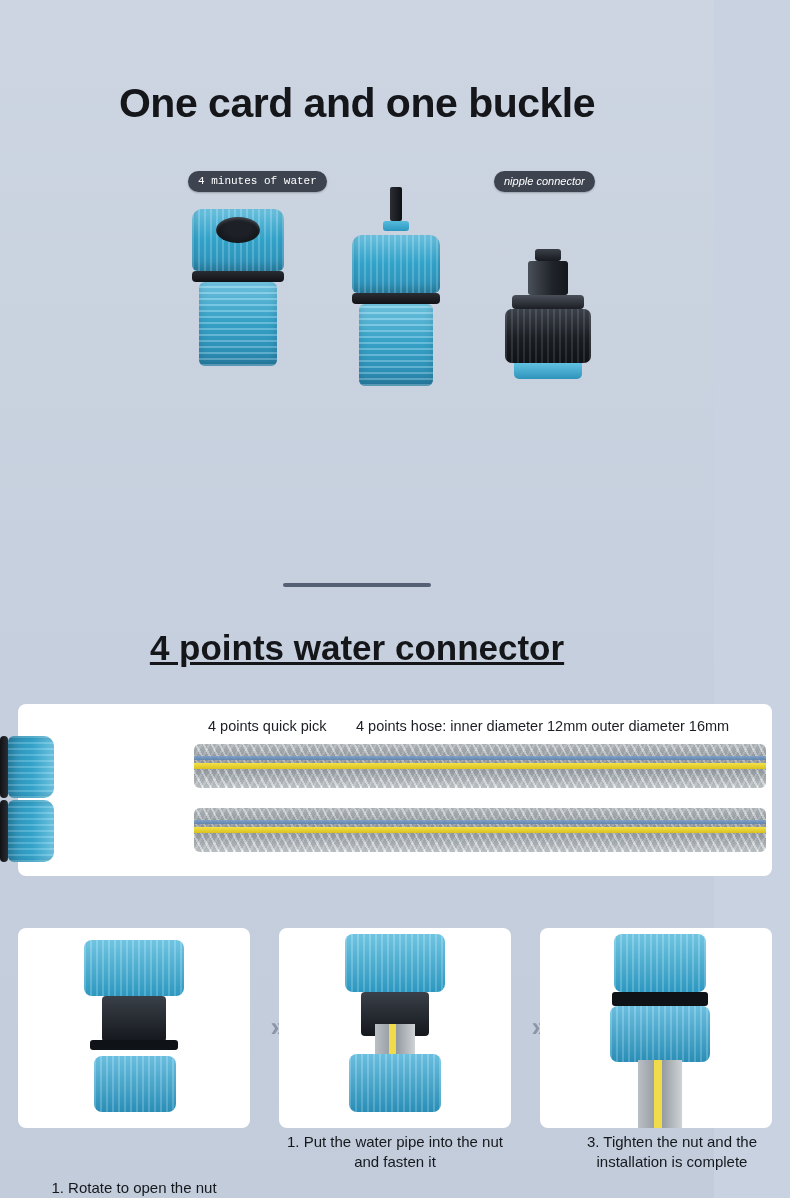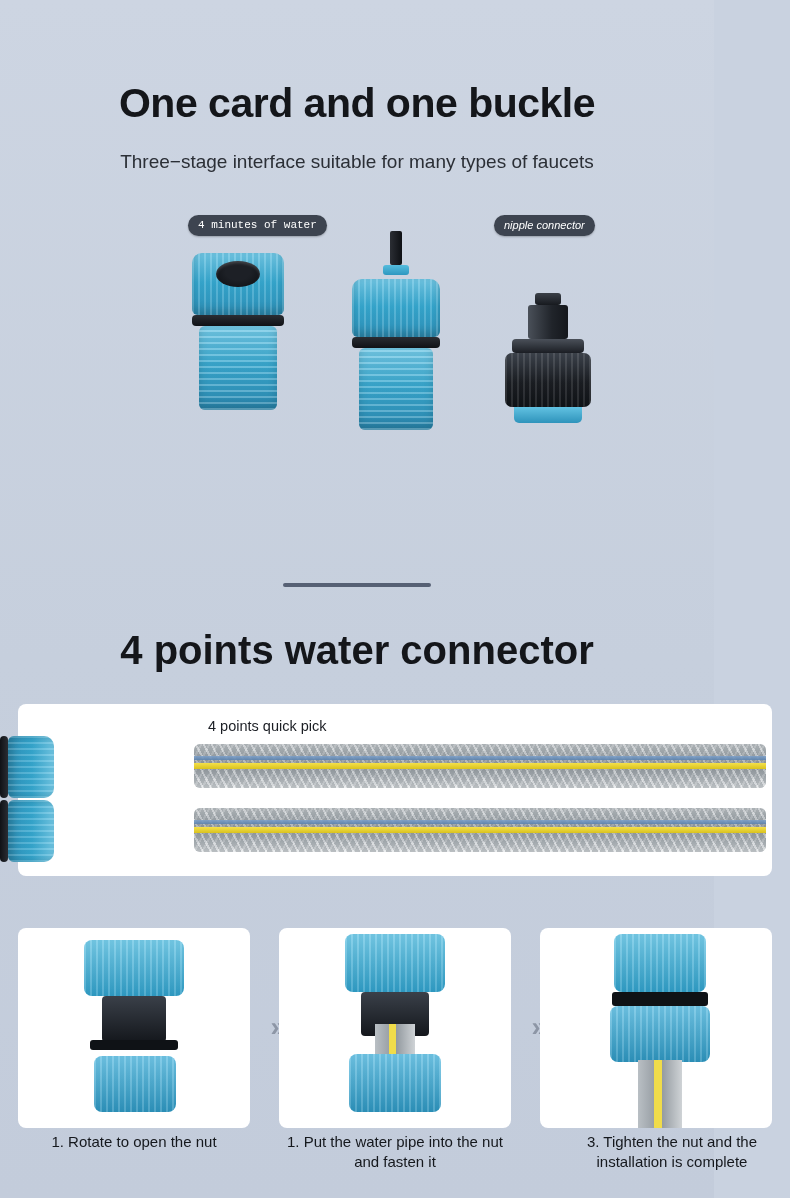--- a/index.html
+++ b/index.html
@@ -104,23 +104,24 @@
     top: 583px;
     width: 148px; height: 4px;
     background: #566074;
     border-radius: 2px;
   }
 
   .section-title {
     position: absolute;
     top: 628px; left: 0; right: 0;
     text-align: center;
-    font-size: 40px;
+    font-size: 35px;
     font-weight: bold;
     color: #14161a;
+    text-decoration: underline;
   }
 
   
   .hose-panel {
     position: absolute;
     left: 18px; top: 704px;
     width: 754px; height: 172px;
     background: #ffffff;
     border-radius: 8px;
     text-align: right;
@@ -191,33 +192,32 @@
   .chev.c2 { left: 499px; }
   .step-caption {
     position: absolute;
     width: 240px;
     top: 204px;
     text-align: center;
     font-size: 15px;
     line-height: 1.35;
     color: #15181d;
   }
-  .step-caption.p1 { left: -4px; }
+  .step-caption.p1 { left: -4px; margin-top: 46px; }
   .step-caption.p2 { left: 257px; }
   .step-caption.p3 { left: 534px; }
 </style>
 </head>
 <body>
 
 <div class="page">
 
   <h1 class="headline">
     <span>One card and one buckle</span>
   </h1>
-  <p class="subhead">Three−stage interface suitable for many types of faucets</p>
 
   <div class="product-row">
 
     <div class="tag t1">4 minutes of water</div>
     <div class="tag t2">nipple connector</div>
 
     <div class="conn" style="left:192px; top:38px;">
       <div class="capA" style="width:92px;">
         <div class="ridges"></div>
         <div class="hole"></div>
@@ -250,20 +250,21 @@
       <div style="width:68px;height:16px;margin:0 auto;background:linear-gradient(180deg,#62c2e2,#2e93bb);border-radius:0 0 5px 5px;"></div>
     </div>
   </div>
 
   <div class="divider"></div>
 
   <div class="section-title">4 points water connector</div>
 
   <div class="hose-panel">
     <div class="hose-label a">4 points quick pick</div>
+    <div class="hose-label b">4 points hose: inner diameter 12mm outer diameter 16mm</div>
 
     <div class="hose" style="top:40px;">
       <div class="mesh"></div>
       <div class="stripe-b"></div>
       <div class="stripe-y"></div>
     </div>
     <div class="conn" style="left:36px; top:32px; transform:rotate(90deg); transform-origin:left top;">
       <div class="capA" style="width:62px;height:46px;">
         <div class="ridges"></div>
       </div>

